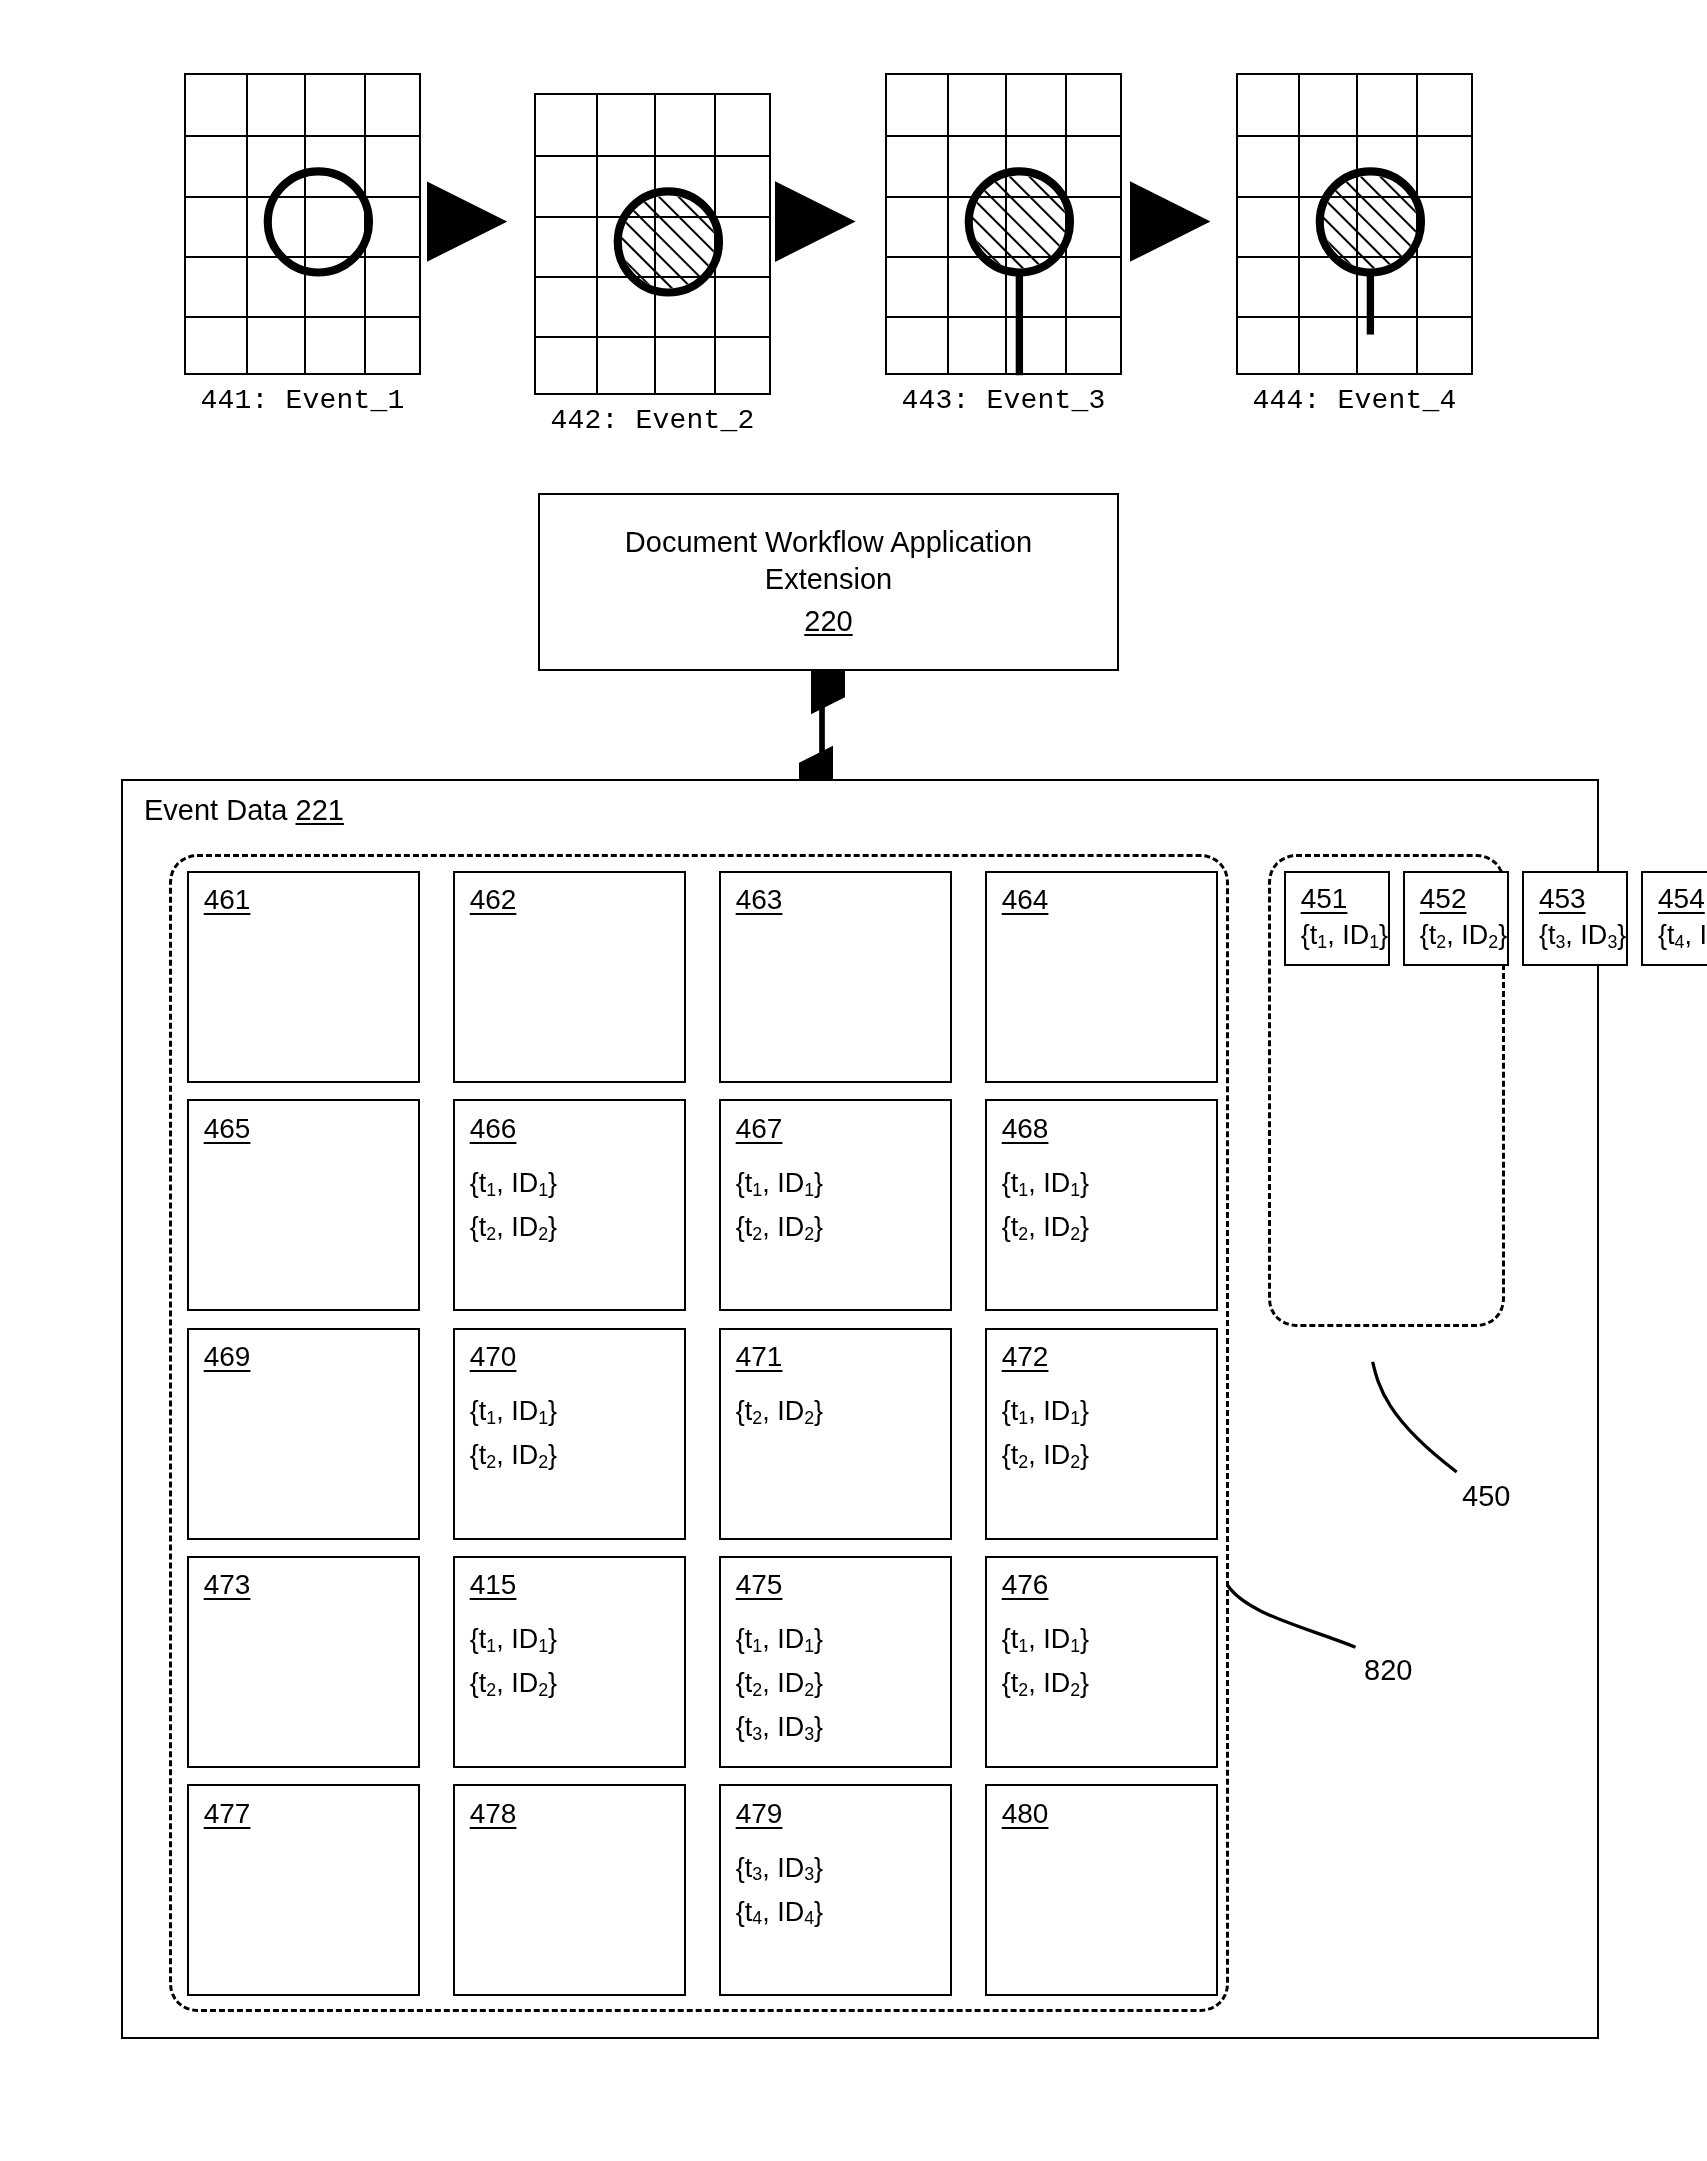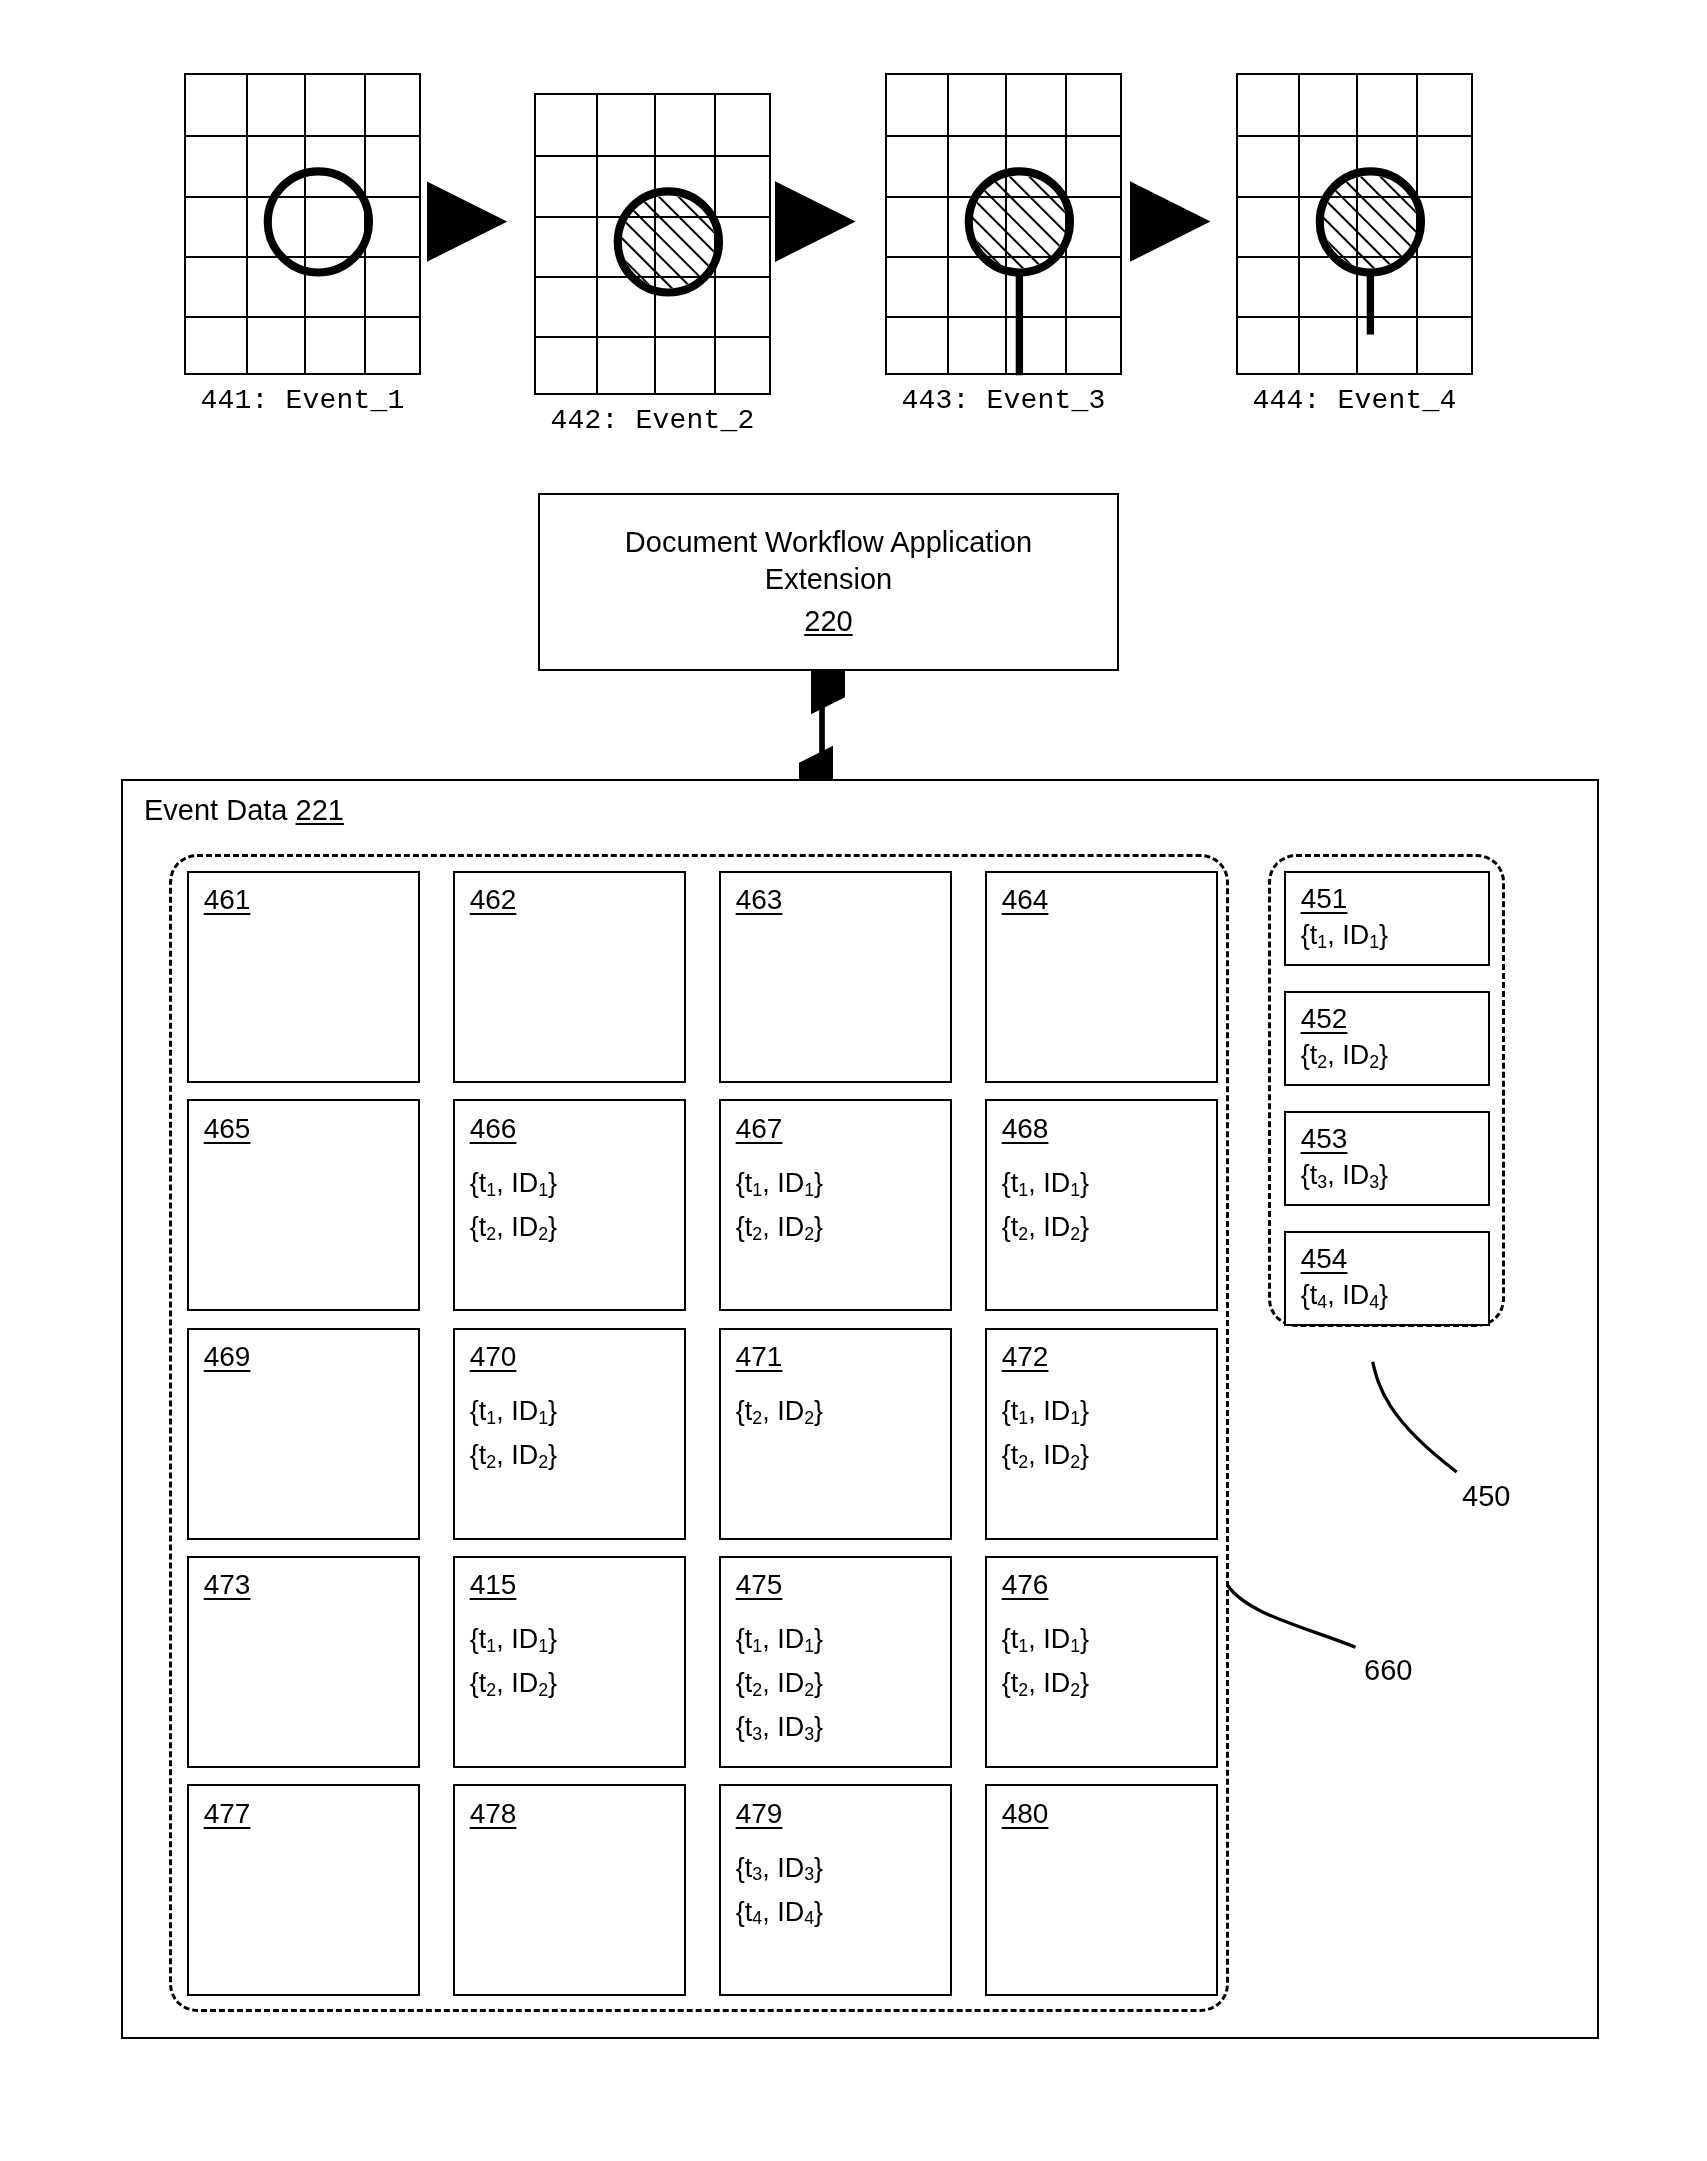--- a/index.html
+++ b/index.html
@@ -199,22 +199,21 @@
     bottom: -0.22em;
   }
 
   
   .queue-list {
     position: absolute;
     left: 1161px;
     top: 90px;
     width: 206px;
     display: flex;
-    flex-direction: column;
-    gap: 25px;
+    gap: 13px;
   }
   .queue-item {
     border: 2.4px solid #000;
     box-sizing: border-box;
     background: #fff;
     padding: 9.8px 0 11.4px 14.7px;
     height: 95px;
   }
   .queue-ref {
     font-size: 28px;
@@ -444,16 +443,16 @@
         <div class="queue-item"><div class="queue-ref">454</div><div class="queue-entry">{t<sub>4</sub>, ID<sub>4</sub>}</div></div>
       </div>
   </div>
 
   <svg class="leader-svg" viewBox="0 0 2094 2650" width="1708" height="2161">
     <path d="M1683,1670 C1690,1700 1700,1740 1786,1805" fill="none" stroke="#000" stroke-width="4"></path>
     <path d="M1505,1944 C1530,1980 1600,1995 1662,2020" fill="none" stroke="#000" stroke-width="4"></path>
   </svg>
 
   <div class="callout callout-450">450</div>
-  <div class="callout callout-460">660</div>
+  <div class="callout callout-460">820</div>
 
 </div>
 
 
 </body></html>

